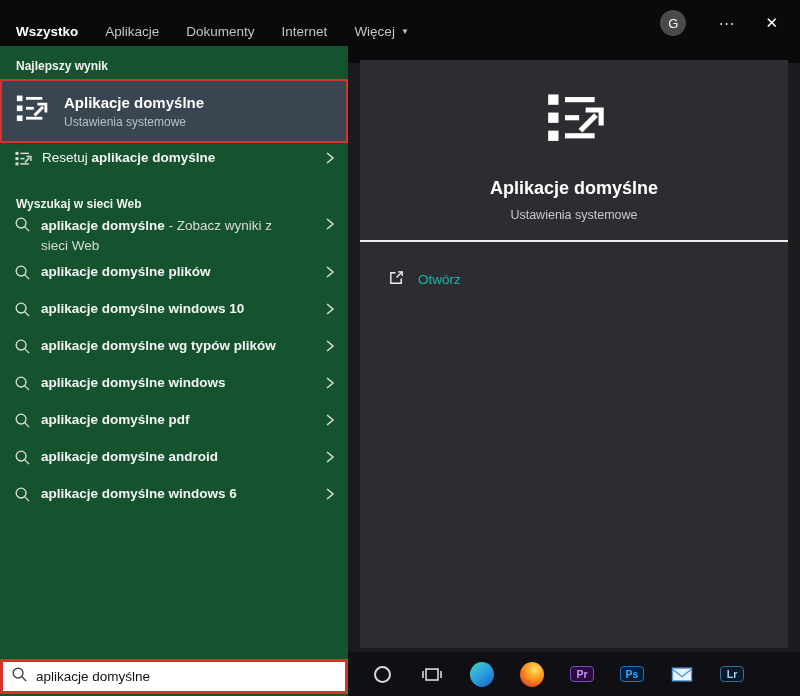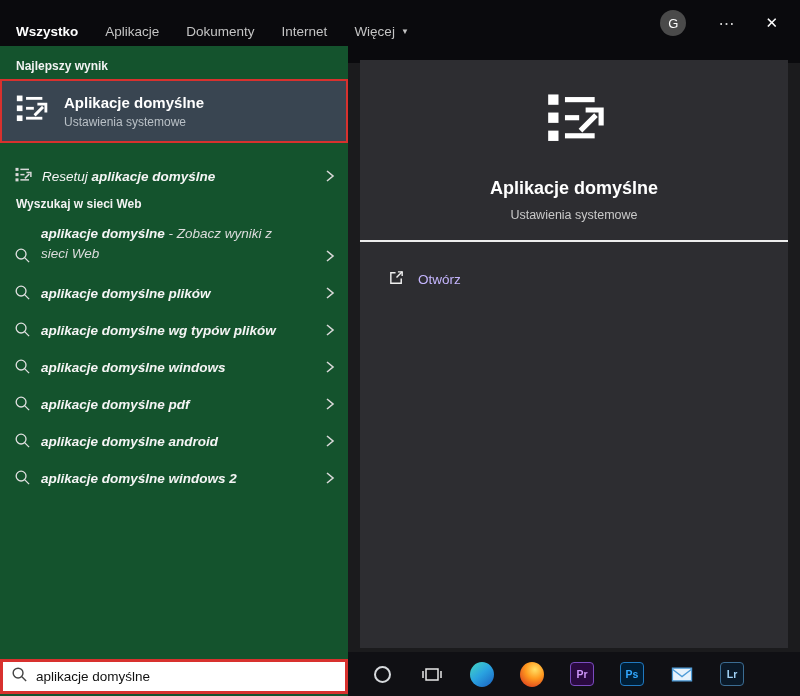--- a/index.html
+++ b/index.html
@@ -22,21 +22,21 @@
   #left { position:absolute; top:46px; left:0; width:348px; bottom:0; background:#14532d; }
   .sec-header { font-size:12px; font-weight:600; color:#f2f2f2; padding-left:16px; }
   #best-header { padding-top:13px; }
 
   #best-match { margin-top:6px; height:64px; width:348px; background:#394551; border:2px solid #d8312e;
                 display:flex; align-items:center; padding-left:12px; gap:16px; cursor:default; }
   #best-match .bm-title { font-size:15px; font-weight:600; color:#fff; }
   #best-match .bm-sub { font-size:12px; color:#b9c0c6; margin-top:4px; }
 
   #settings-header { margin-top:16px; }
-  .row { display:flex; align-items:flex-end; height:37px; padding:0 12px 0 14px; cursor:default;font-style:italic; }
+  .row { display:flex; align-items:flex-start; height:37px; padding:0 12px 0 14px; cursor:default; }
   #settings-row { margin-top:7px; height:34px; }
   .row-text { font-size:13.5px; color:#f5f5f5; margin-left:10px; }
   .q { font-weight:600; }
   .sfx { font-weight:600; }
   .sfx-reg { font-weight:400; color:#dcdcdc; }
   .chev { margin-left:auto; display:flex; align-items:center; }
   #web-header { margin-top:13px; }
   #web-list { margin-top:5px; }
   .web-row { }
   .web-row.tall { height:48px; }
@@ -51,32 +51,32 @@
 
   
   #preview { position:absolute; left:360px; top:60px; width:428px; height:588px; background:#2d2d31;
              display:flex; flex-direction:column; align-items:center; }
   #preview-icon { margin-top:28px; }
   #preview-title { margin-top:24px; font-size:18px; font-weight:600; color:#fff; }
   #preview-sub { margin-top:9px; font-size:12.5px; color:#c9c9c9; }
   #preview-divider { margin-top:18px; width:100%; height:2px; background:#ededed; }
   #open-row { margin-top:26px; align-self:stretch; display:flex; align-items:center; gap:13px;
               padding-left:28px; height:22px; cursor:default; }
-  #open-row span.lbl { font-size:13.5px; color:#c4b5fd; }
+  #open-row span.lbl { font-size:13.5px; color:#14b8a6; }
 
   
   #taskbar { position:absolute; left:348px; right:0; bottom:0; height:44px; background:#101014;
              display:flex; align-items:center; padding-left:22px; gap:26px; }
   .tb { width:24px; height:24px; display:flex; align-items:center; justify-content:center; }
   .ring { width:17px; height:17px; border:2px solid #d7dadd; border-radius:50%; }
   .edge { width:25px; height:25px; border-radius:50%;
           background:linear-gradient(140deg,#45d6c0 0%,#2aa3e0 48%,#1a5fc0 100%); }
   .ffox { width:25px; height:25px; border-radius:50%;
           background:radial-gradient(circle at 62% 30%,#ffe066 0%,#ff9a1f 40%,#e4551f 75%,#b5301a 100%); }
-  .tile { width:24px; height:24px; border-radius:4px; font-size:10.5px; font-weight:700;
+  .tile { width:24px; height:16px; border-radius:4px; font-size:10.5px; font-weight:700;
           display:flex; align-items:center; justify-content:center; }
   .tile-pr { background:#2a0a40; color:#cf96fa; border:1px solid #7a4bbf; }
   .tile-ps { background:#001e36; color:#31a8ff; border:1px solid #2079c0; }
   .tile-lr { background:#0a1928; color:#9fd1f5; border:1px solid #3b6c92; }
 </style>
 </head>
 <body>
 
 <div id="screen">
 
@@ -175,20 +175,34 @@
             </svg>
         </span>
         <span class="row-text"><span class="q">aplikacje domyślne</span><span class="sfx"> plików</span></span>
         <span class="chev">
             <svg width="12" height="16" viewBox="0 0 12 16">
               <path d="M3 3 L9 8 L3 13" stroke="#d8d8d8" stroke-width="1.6" fill="none"></path>
             </svg>
           </span>
       </div>
 
+      <div class="row web-row">
+        <span class="icon16">
+          <svg width="17" height="17" viewBox="0 0 18 18">
+              <circle cx="7.5" cy="7.5" r="5.2" stroke="#e0e0e0" stroke-width="1.4" fill="none"></circle>
+              <line x1="11.5" y1="11.5" x2="16" y2="16" stroke="#e0e0e0" stroke-width="1.4"></line>
+            </svg>
+        </span>
+        <span class="row-text"><span class="q">aplikacje domyślne</span><span class="sfx"> windows 10</span></span>
+        <span class="chev">
+            <svg width="12" height="16" viewBox="0 0 12 16">
+              <path d="M3 3 L9 8 L3 13" stroke="#d8d8d8" stroke-width="1.6" fill="none"></path>
+            </svg>
+          </span>
+      </div>
 
       <div class="row web-row">
         <span class="icon16">
           <svg width="17" height="17" viewBox="0 0 18 18">
               <circle cx="7.5" cy="7.5" r="5.2" stroke="#e0e0e0" stroke-width="1.4" fill="none"></circle>
               <line x1="11.5" y1="11.5" x2="16" y2="16" stroke="#e0e0e0" stroke-width="1.4"></line>
             </svg>
         </span>
         <span class="row-text"><span class="q">aplikacje domyślne</span><span class="sfx"> wg typów plików</span></span>
         <span class="chev">
@@ -243,21 +257,21 @@
           </span>
       </div>
 
       <div class="row web-row">
         <span class="icon16">
           <svg width="17" height="17" viewBox="0 0 18 18">
               <circle cx="7.5" cy="7.5" r="5.2" stroke="#e0e0e0" stroke-width="1.4" fill="none"></circle>
               <line x1="11.5" y1="11.5" x2="16" y2="16" stroke="#e0e0e0" stroke-width="1.4"></line>
             </svg>
         </span>
-        <span class="row-text"><span class="q">aplikacje domyślne</span><span class="sfx"> windows 2</span></span>
+        <span class="row-text"><span class="q">aplikacje domyślne</span><span class="sfx"> windows 6</span></span>
         <span class="chev">
             <svg width="12" height="16" viewBox="0 0 12 16">
               <path d="M3 3 L9 8 L3 13" stroke="#d8d8d8" stroke-width="1.6" fill="none"></path>
             </svg>
           </span>
       </div>
 
     </div>
 
     <div id="searchbox">

